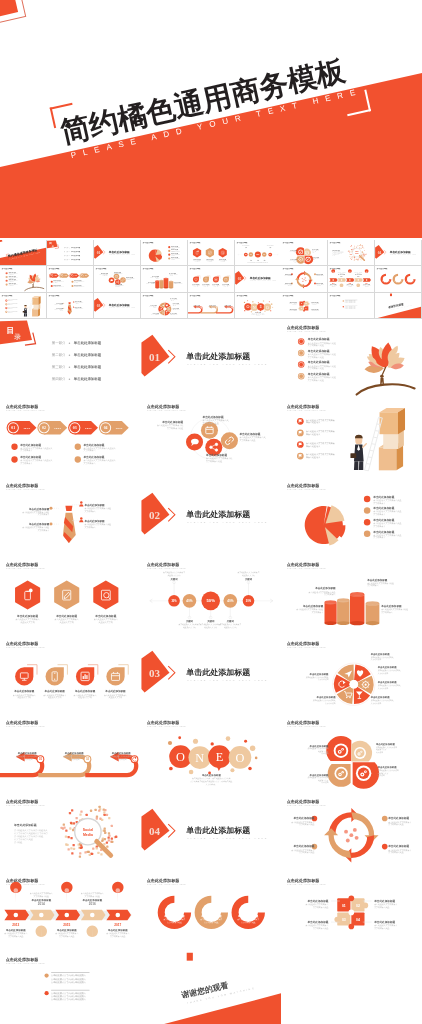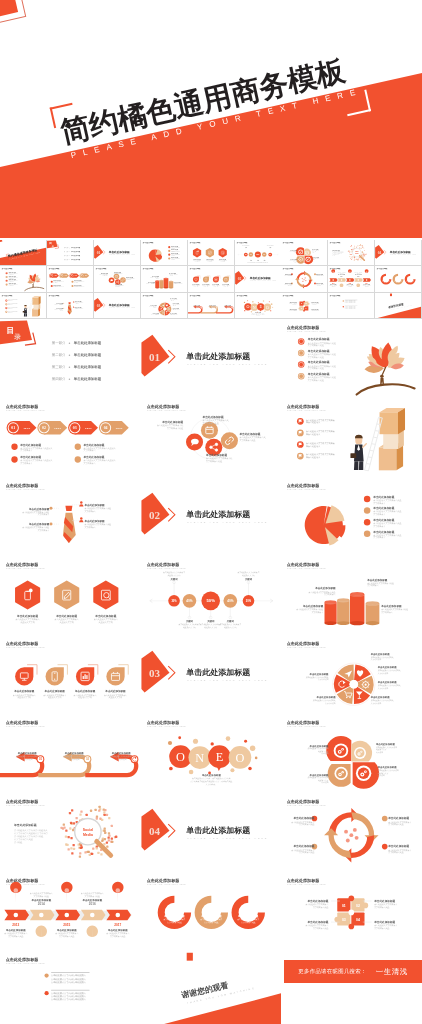--- a/index.html
+++ b/index.html
@@ -1943,17 +1943,13 @@
           <rect width="160" height="90" fill="#fff"></rect>
           <path d="M0 90 L160 48 L160 90 Z" fill="#F0512E"></path>
           <rect x="52" y="2" width="7" height="9" fill="#F0512E"></rect>
           <g transform="rotate(-12.5 80 45)">
             <text x="46" y="46" font-size="9" font-weight="bold" fill="#4a4a4a">谢谢您的观看</text>
             <text x="50" y="54" font-size="2.6" fill="#bdbdbd" letter-spacing="2">THANK YOU FOR WATCHING</text>
           </g>
         </svg>
       </div>
   </div>
-  <div class="promo">
-    <span class="promo-a">更多作品请在昵图几搜索：</span>
-    <span class="promo-b">一生清浅</span>
-  </div>
 </div>
 
 </body></html>

